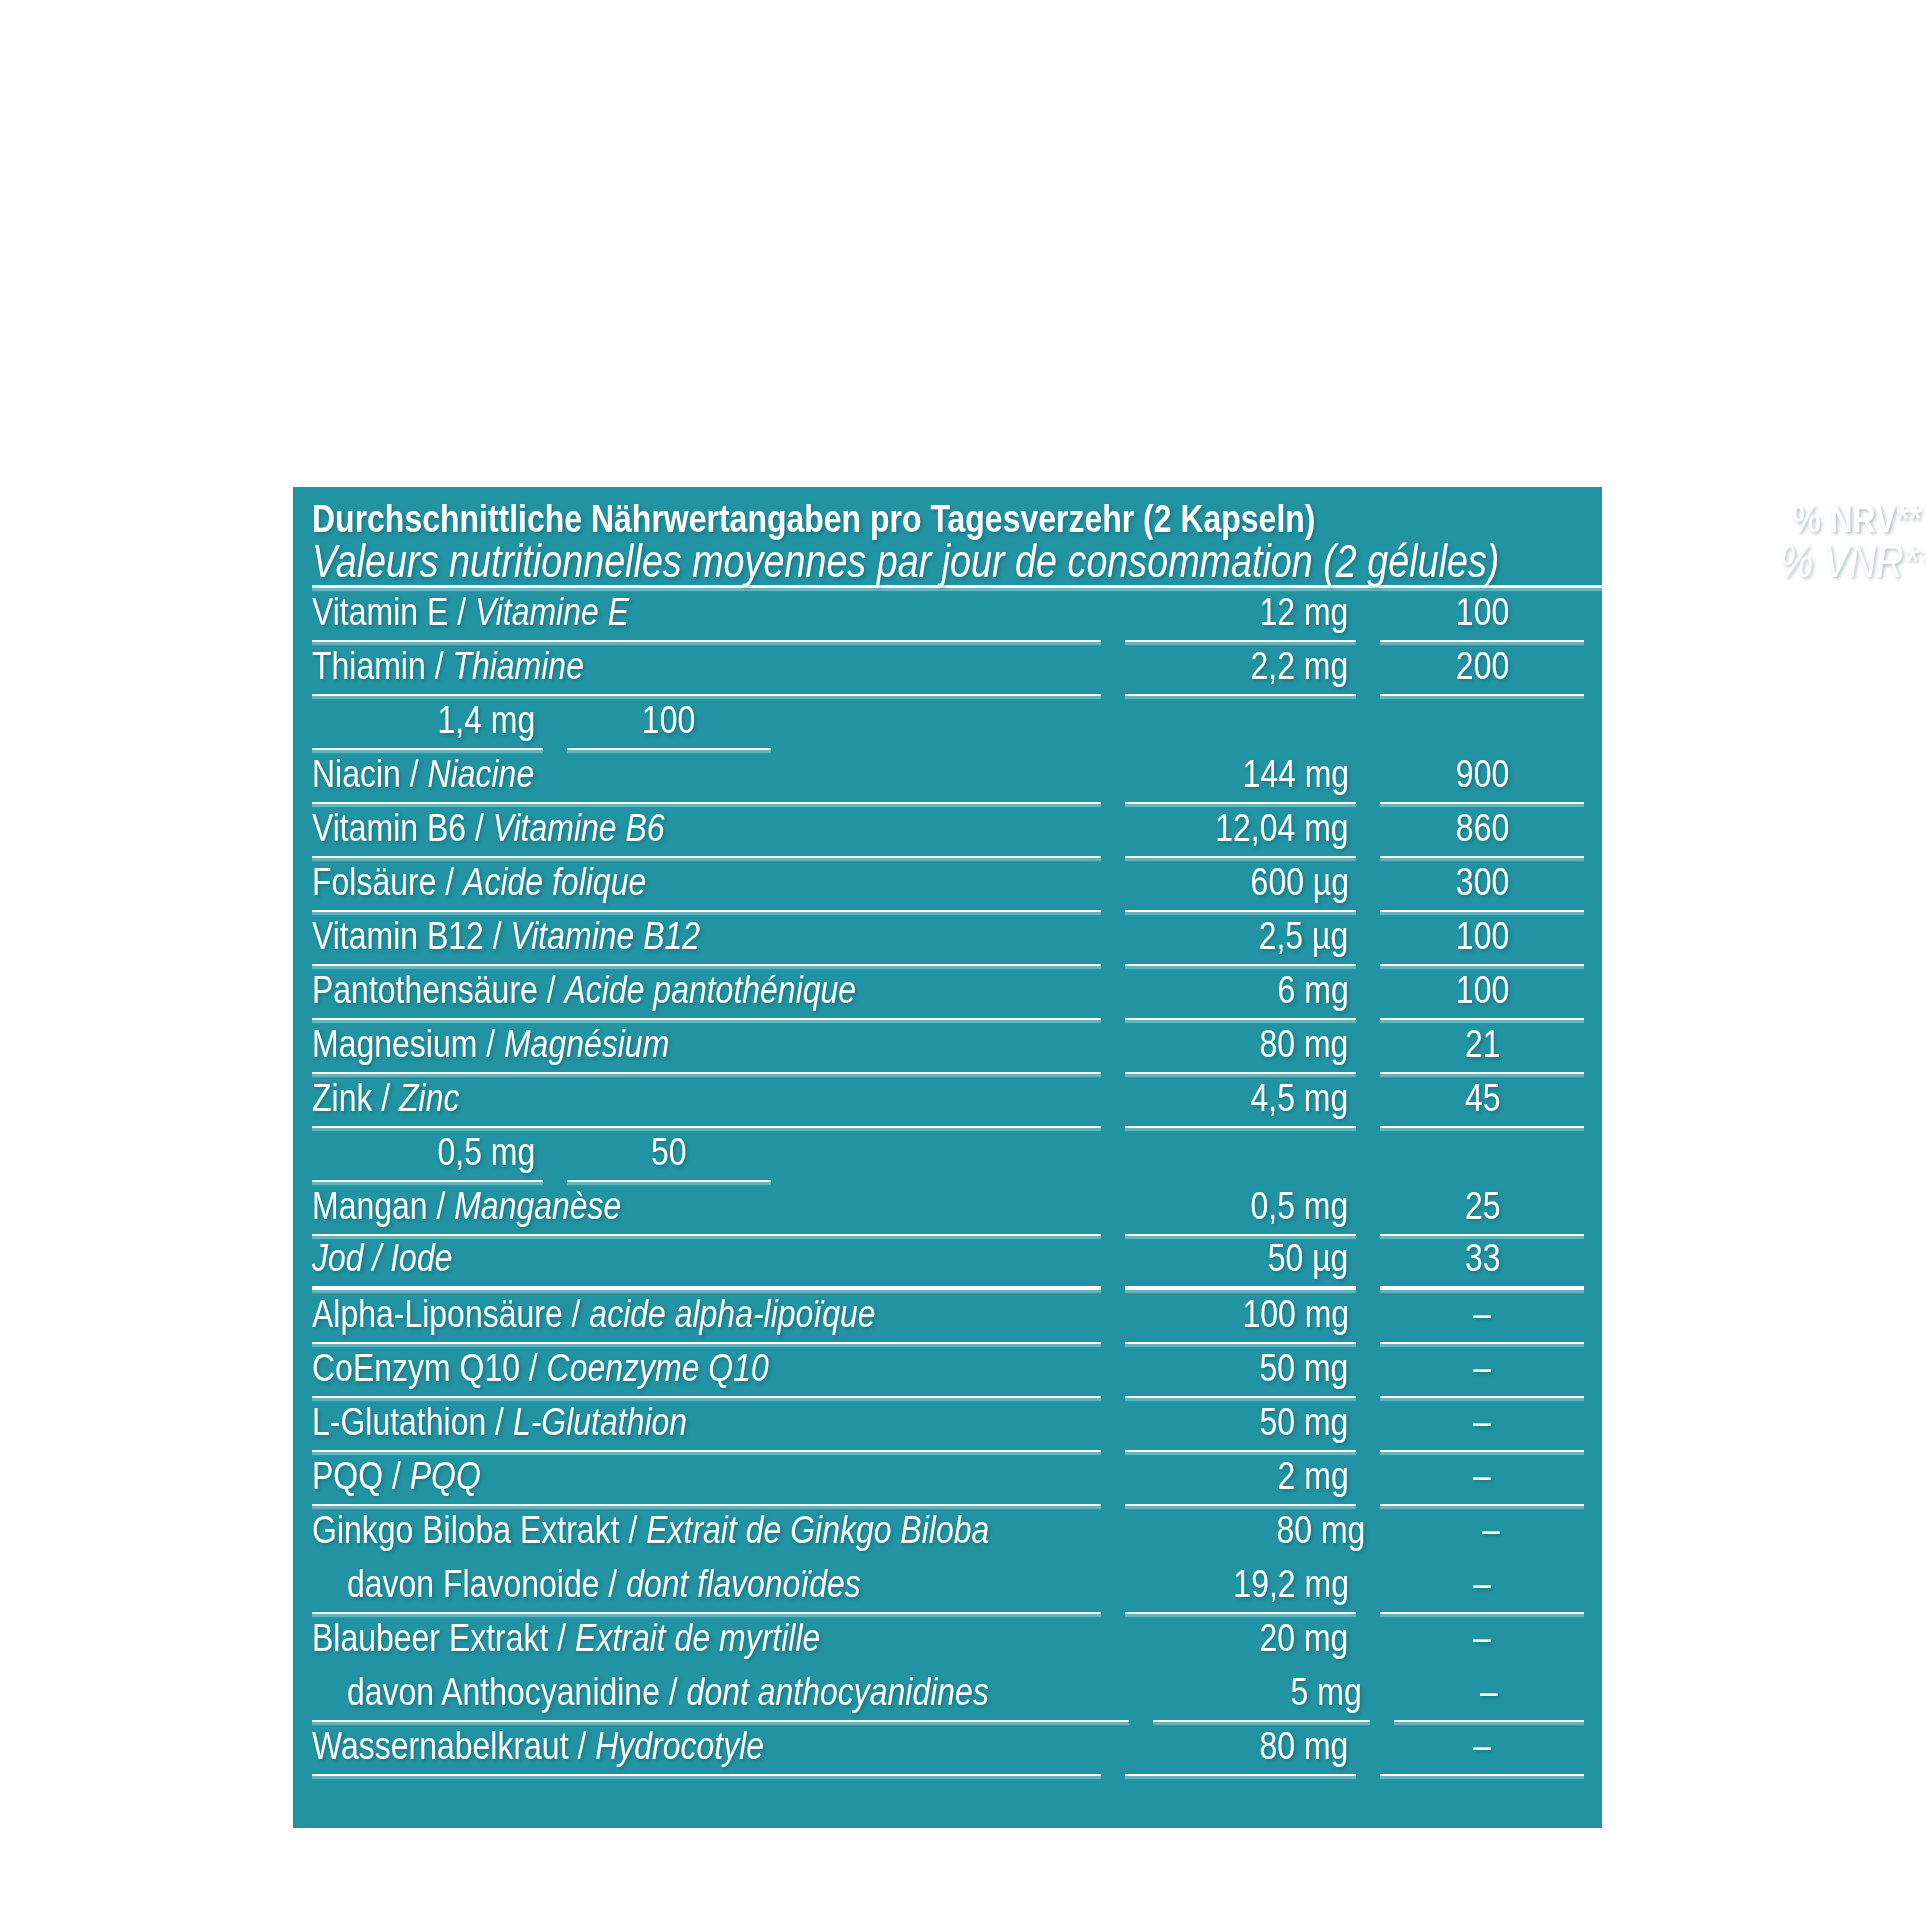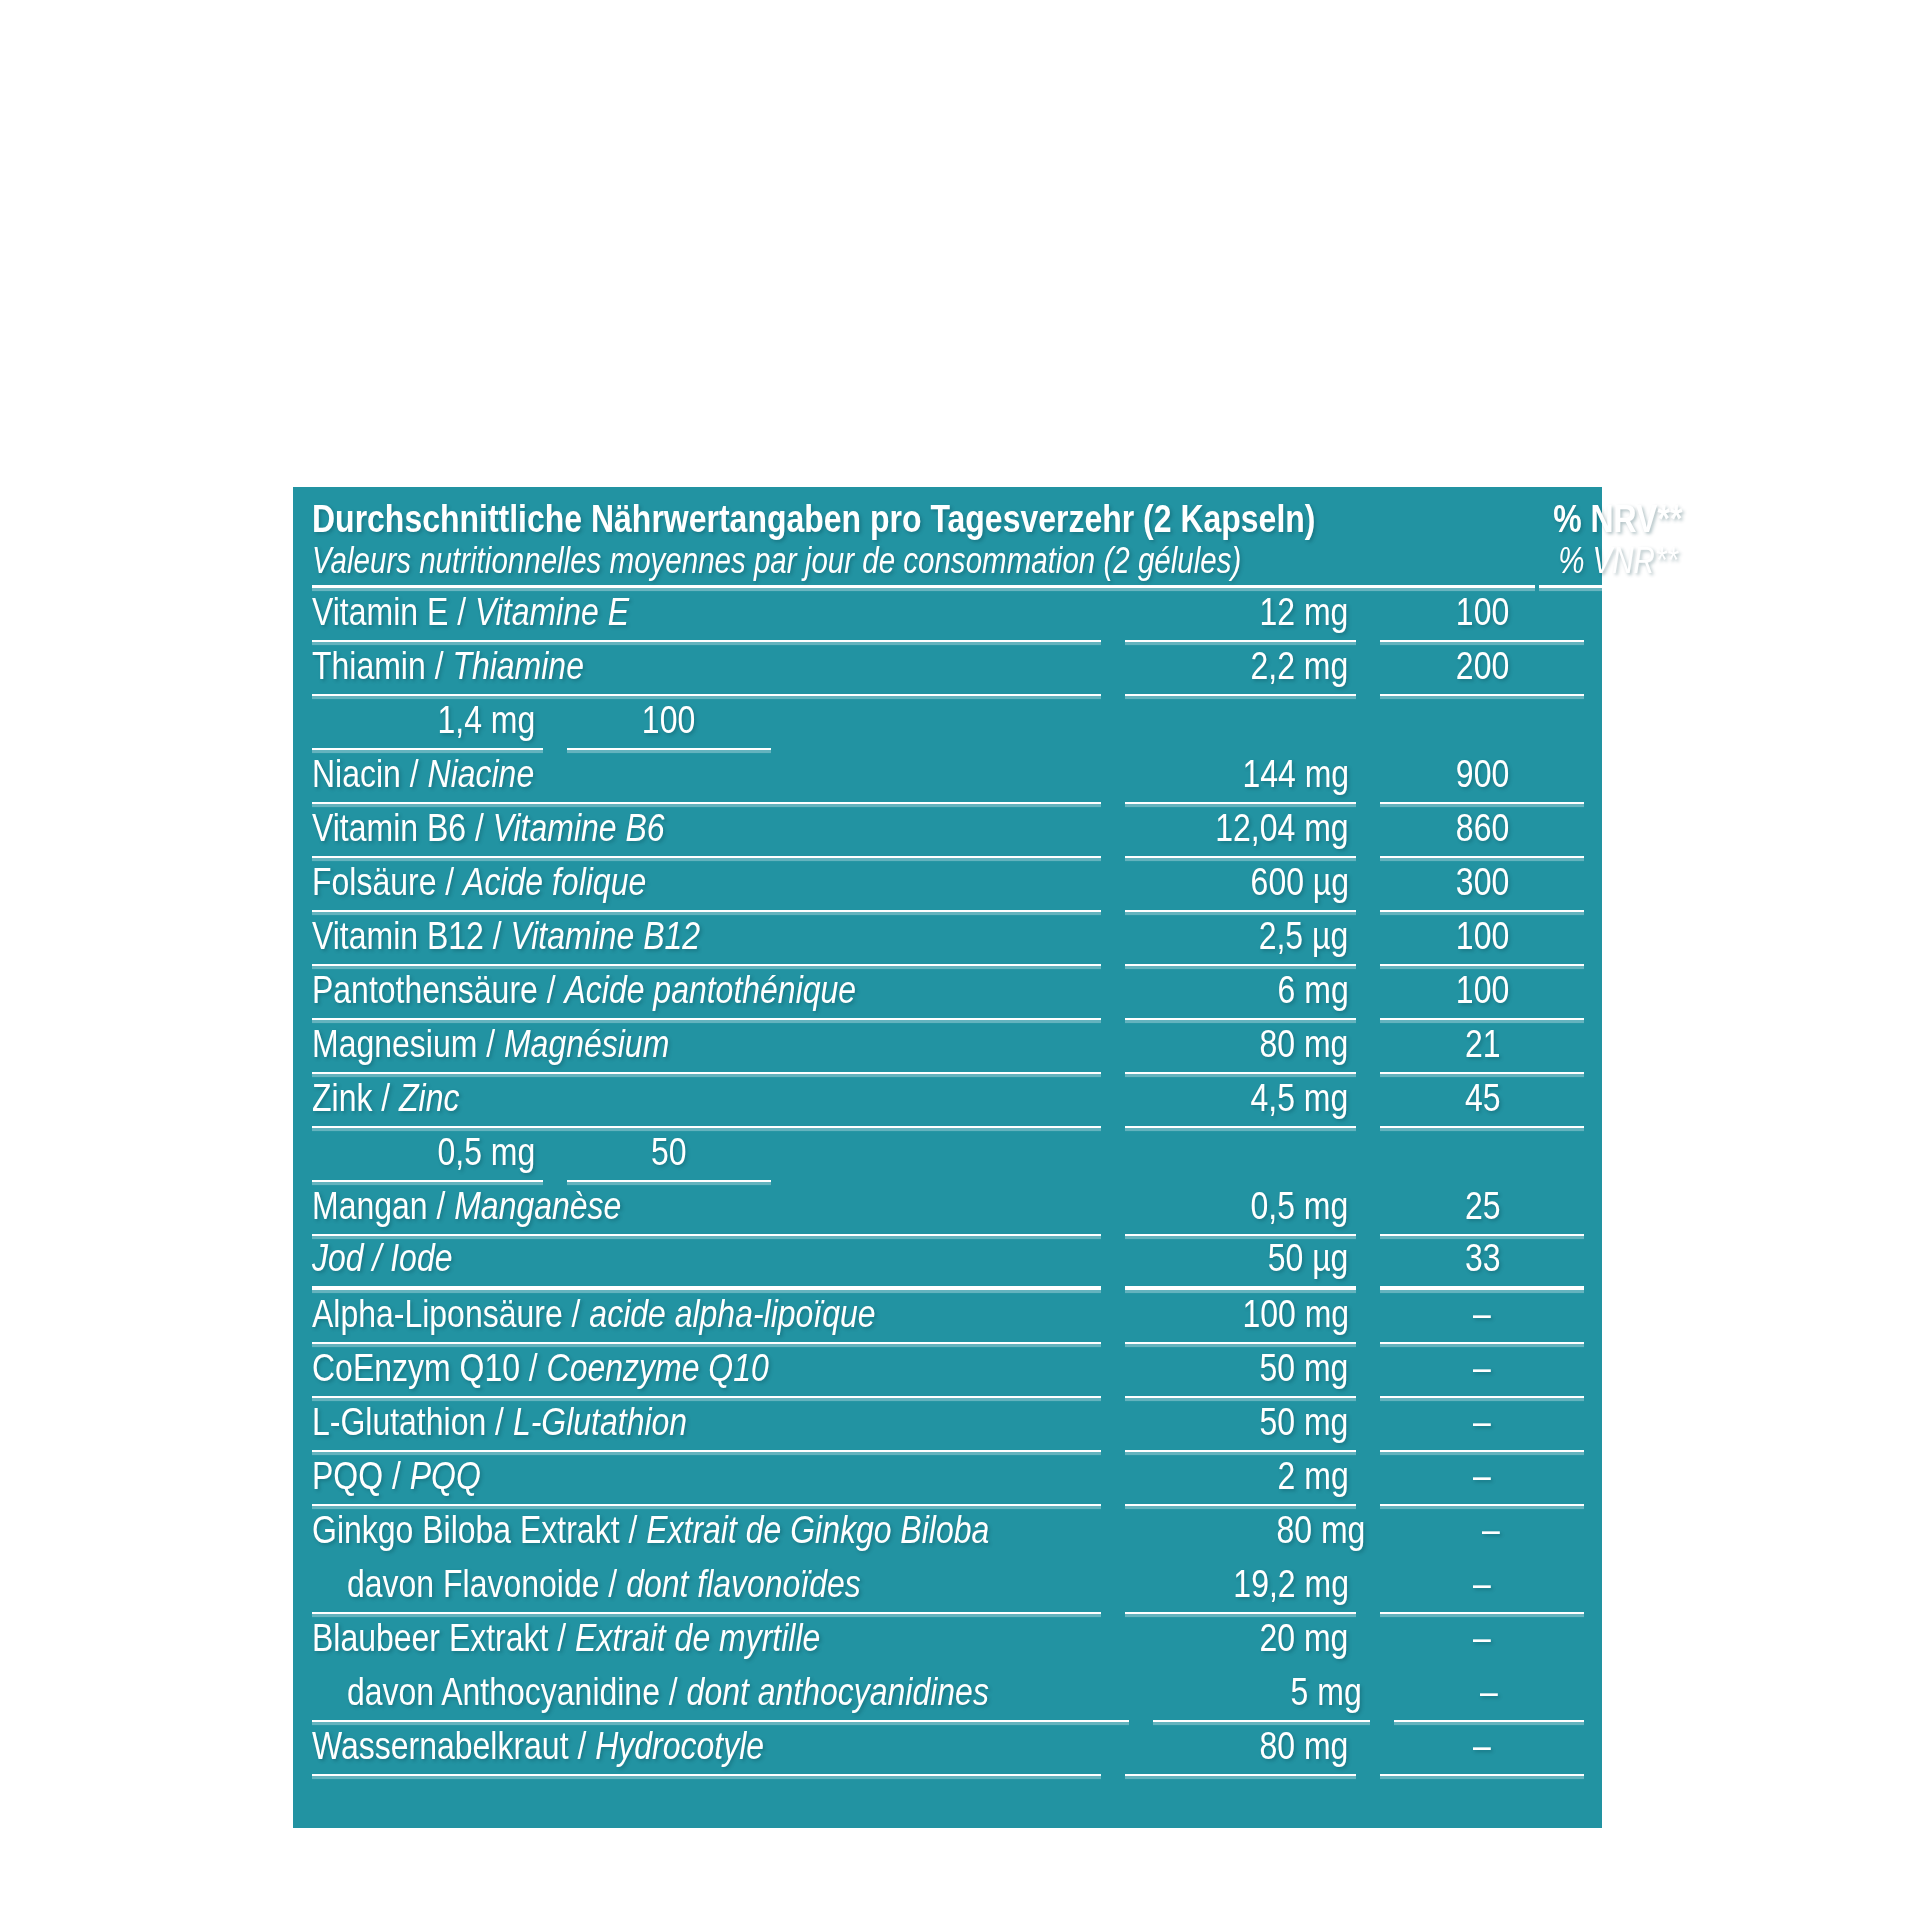--- a/index.html
+++ b/index.html
@@ -29,21 +29,21 @@
   .hdr-cell {
     box-sizing: border-box;
     border-bottom: 3.1px solid #ffffff;
     box-shadow: 0 3.1px 0 rgba(255,255,255,0.32);
     padding-top: 10.8px;
   }
   .hdr-main { flex: 1 1 auto; }
   .hdr-nrv  { width: 204px; text-align: center; }
   .hdr-line { line-height: 42px; white-space: nowrap; }
   .t-bold   { font-weight: bold; font-size: 39px; }
-  .t-italic { font-style: italic; font-size: 36px; }
+  .t-italic { font-style: italic; font-size: 46px; }
   
   .row {
     display: flex;
     column-gap: 3.9px;
     height: 54px;
     box-sizing: border-box;
     gap: 24px;
   }
   .cell {
     box-sizing: border-box;

